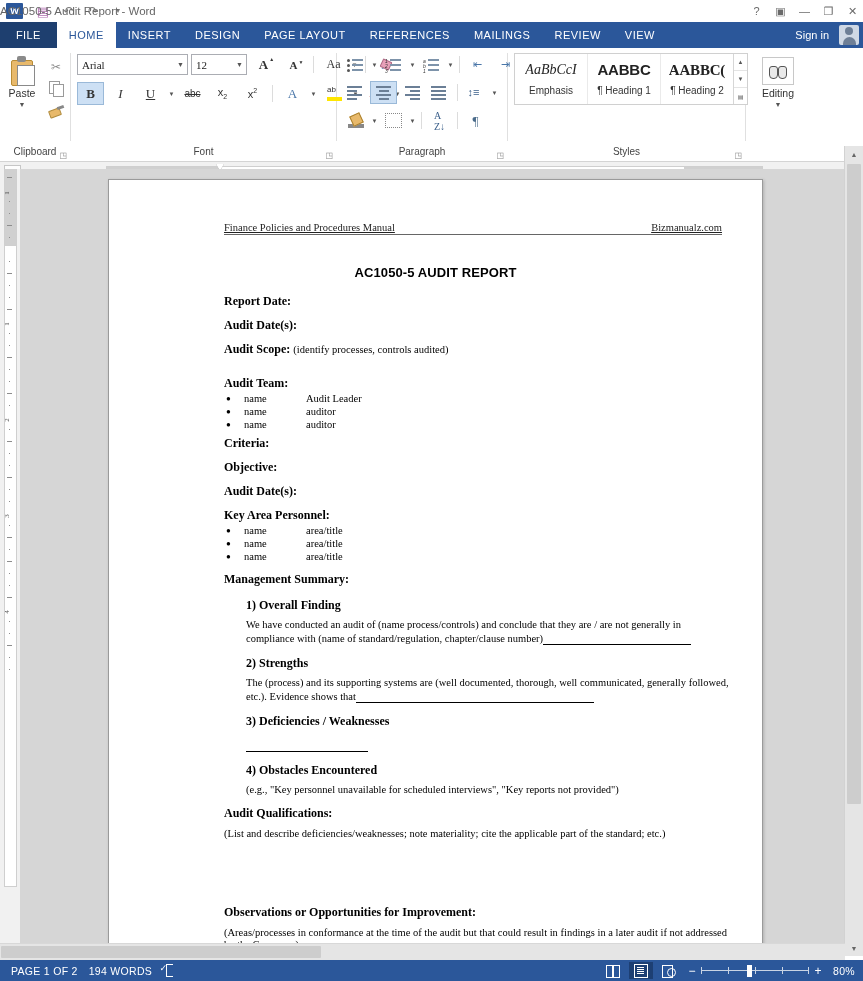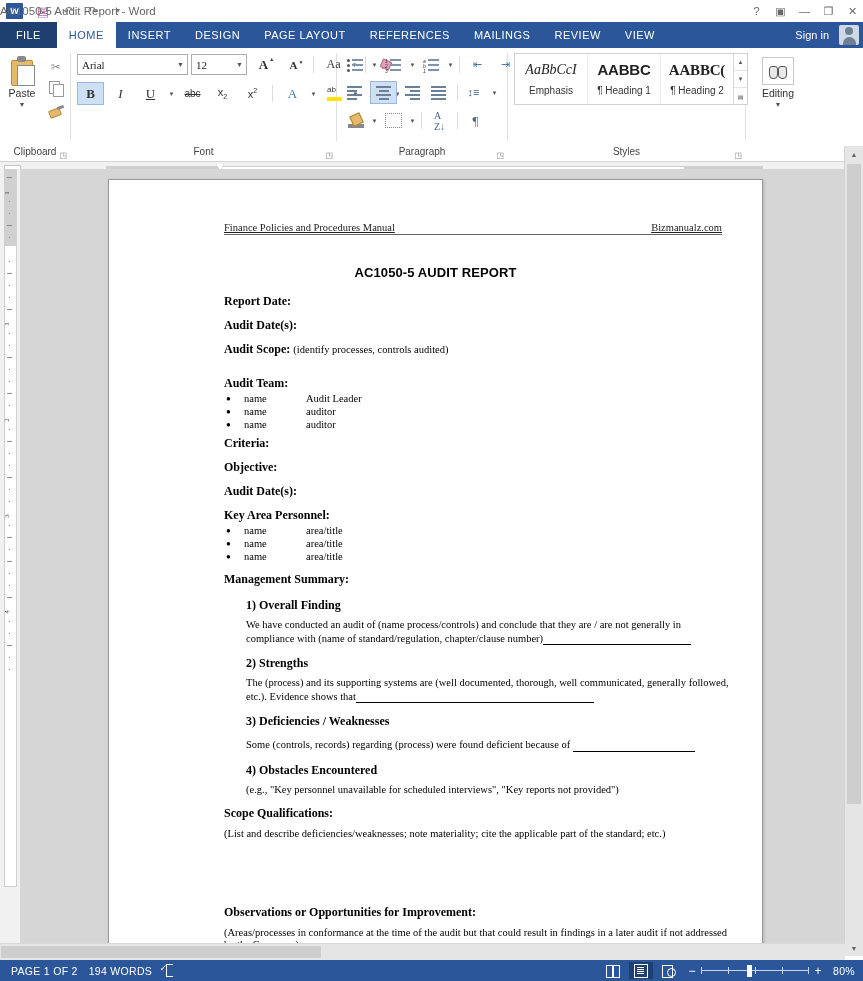--- a/index.html
+++ b/index.html
@@ -688,26 +688,26 @@
 
           <div class="lbl" style="">Management Summary:</div>
 
           <div class="mh">1) Overall Finding</div>
           <div class="mp"><span>We have conducted an audit of (name process/controls) and conclude that they are / are not generally in compliance with (name of standard/regulation, chapter/clause number)</span><span class="ul" style="width:148px">&nbsp;</span></div>
 
           <div class="mh">2) Strengths</div>
           <div class="mp"><span>The (process) and its supporting systems are (well documented, thorough, well communicated, generally followed, etc.).  Evidence shows that</span><span class="ul" style="width:238px">&nbsp;</span></div>
 
           <div class="mh">3) Deficiencies / Weaknesses</div>
-          <div class="mp" style="margin-top:9px"><span>Some (controls, records) regarding (process) were found deficient because of</span> <span class="ul" style="width:122px">&nbsp;</span></div>
+          <div class="mp" style="margin-top:9px"> <span class="ul" style="width:122px">&nbsp;</span></div>
 
           <div class="mh">4) Obstacles Encountered</div>
           <div class="mp">(e.g., "Key personnel unavailable for scheduled interviews", "Key reports not provided")</div>
 
-          <div class="lbl" style="margin-top:10px">Scope Qualifications:</div>
+          <div class="lbl" style="margin-top:10px">Audit Qualifications:</div>
           <div class="plain">(List and describe deficiencies/weaknesses; note materiality; cite the applicable part of the standard; etc.)</div>
 
           <div class="lbl" style="margin-top:64px">Observations or Opportunities for Improvement:</div>
           <div class="plain">(Areas/processes in conformance at the time of the audit but that could result in findings in a later audit if not addressed by the Company.)</div>
 
         </div>
       </div>
     </div>
   </div>
 

